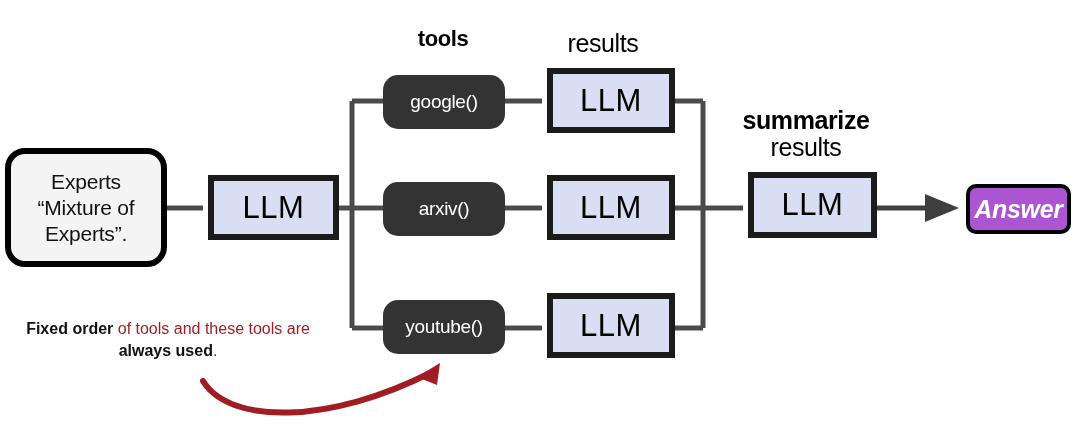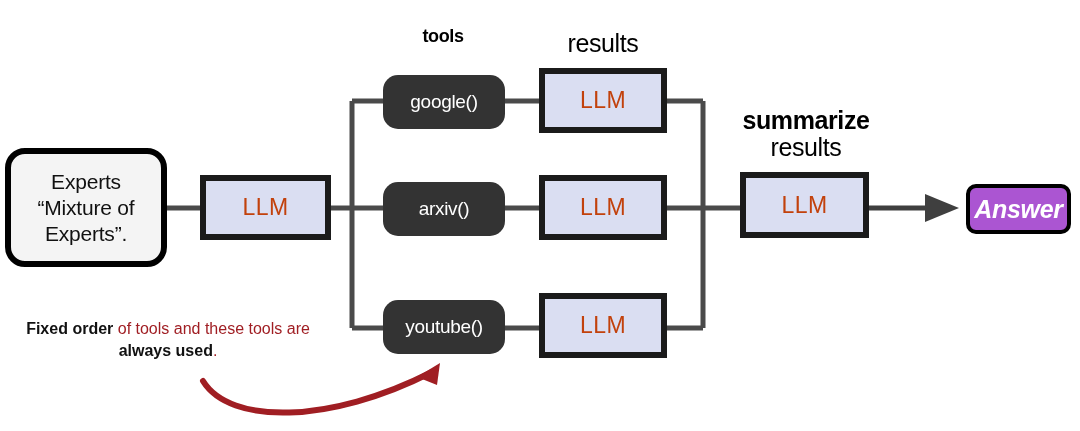--- a/index.html
+++ b/index.html
@@ -21,24 +21,25 @@
     border:6px solid #000000;
     border-radius:20px;
     font-size:21px;line-height:26px;color:#111111;
     letter-spacing:-0.2px;
   }
 
   
   .llm-box{
     background:#dadef2;
     border:6px solid #1b1b1b;
-    color:#c2410c;
-    font-size:23px;
+    color:#000000;
+    font-size:31px;
     font-weight:400;
     letter-spacing:0.5px;
+    margin-left:8px;
   }
   .llm-main{left:200px;top:175px;width:131px;height:65px;}
   .llm-x1{left:539px;top:68px;width:128px;height:65px;}
   .llm-x2{left:539px;top:175px;width:128px;height:65px;}
   .llm-x3{left:539px;top:293px;width:128px;height:65px;}
   .llm-sum{left:740px;top:172px;width:129px;height:66px;}
 
   
   .tool-box{
     background:#333333;
@@ -59,21 +60,21 @@
     border-radius:10px;
     color:#ffffff;
     font-size:25px;
     font-weight:bold;
     letter-spacing:-0.3px;
     font-style:italic;
   }
 
   
   .label{position:absolute;text-align:center;color:#000000;}
-  .label-tools{left:368px;top:26px;width:150px;font-size:18px;font-weight:bold;letter-spacing:-0.4px;}
+  .label-tools{left:368px;top:26px;width:150px;font-size:22px;font-weight:bold;letter-spacing:-0.4px;}
   .label-extract{left:518px;top:2px;width:170px;font-size:25px;font-weight:bold;letter-spacing:-0.4px;}
   .label-extract-sub{left:518px;top:29px;width:170px;font-size:25px;font-weight:400;letter-spacing:-0.4px;}
   .label-summarize{left:718px;top:106px;width:176px;font-size:25px;font-weight:bold;letter-spacing:-0.4px;}
   .label-summarize-sub{left:718px;top:133px;width:176px;font-size:25px;font-weight:400;letter-spacing:-0.4px;}
 
   
   .annotation{
     position:absolute;left:8px;top:318px;width:320px;
     text-align:center;font-size:16px;line-height:22px;
     color:#a01e23;font-weight:400;

